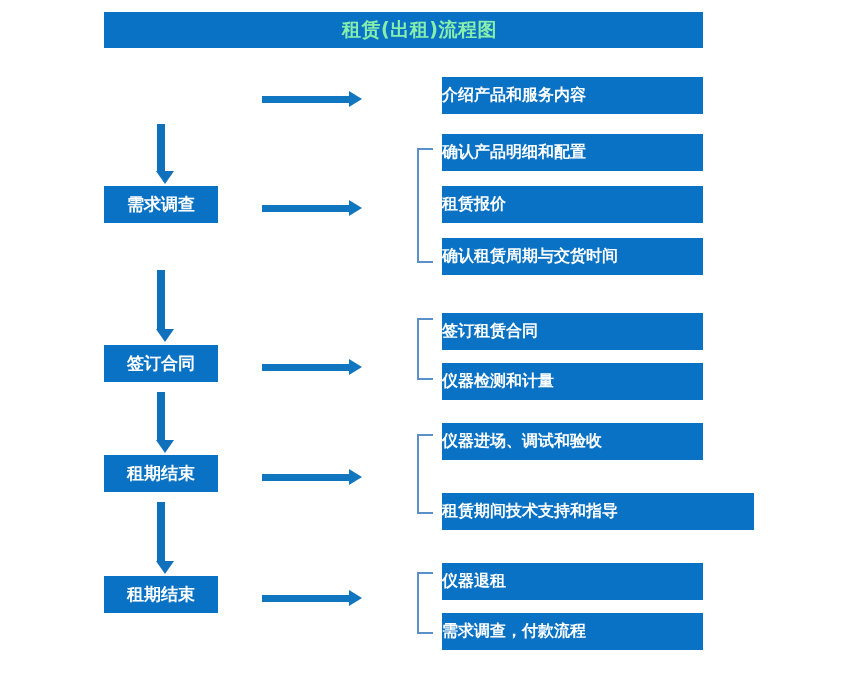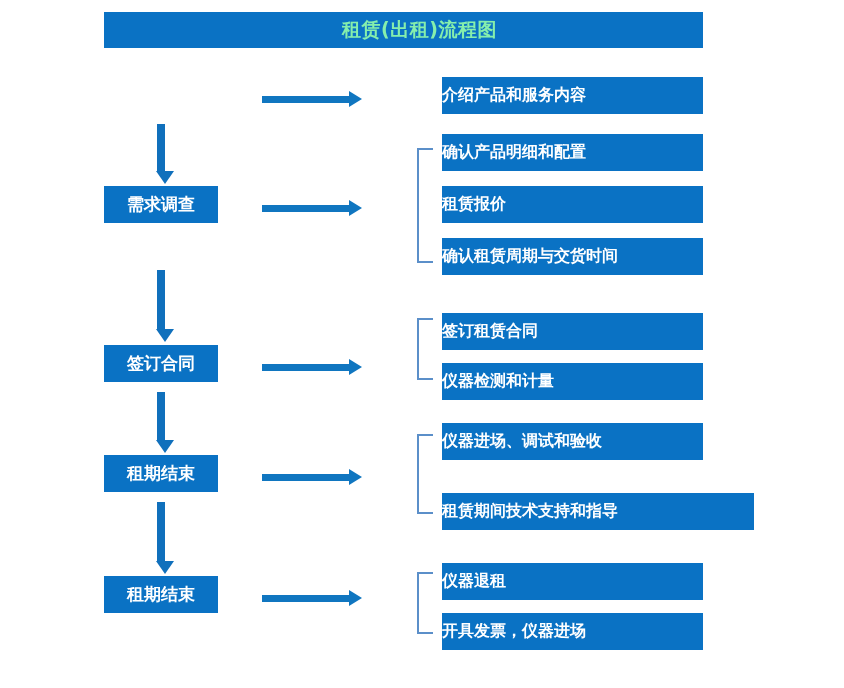--- a/index.html
+++ b/index.html
@@ -159,15 +159,15 @@
   <div class="pbox task" style="left:442px;top:313px;width:261px;height:37px;font-size:16px;">签订租赁合同</div>
 
   <div class="pbox task" style="left:442px;top:363px;width:261px;height:37px;font-size:16px;">仪器检测和计量</div>
 
   <div class="pbox task" style="left:442px;top:423px;width:261px;height:37px;font-size:16px;">仪器进场、调试和验收</div>
 
   <div class="pbox task" style="left:442px;top:493px;width:312px;height:37px;font-size:16px;">租赁期间技术支持和指导</div>
 
   <div class="pbox task" style="left:442px;top:563px;width:261px;height:37px;font-size:16px;">仪器退租</div>
 
-  <div class="pbox task" style="left:442px;top:613px;width:261px;height:37px;font-size:16px;">开具发票，仪器进场</div>
+  <div class="pbox task" style="left:442px;top:613px;width:261px;height:37px;font-size:16px;">需求调查，付款流程</div>
 
 </div>
 
 </body></html>

